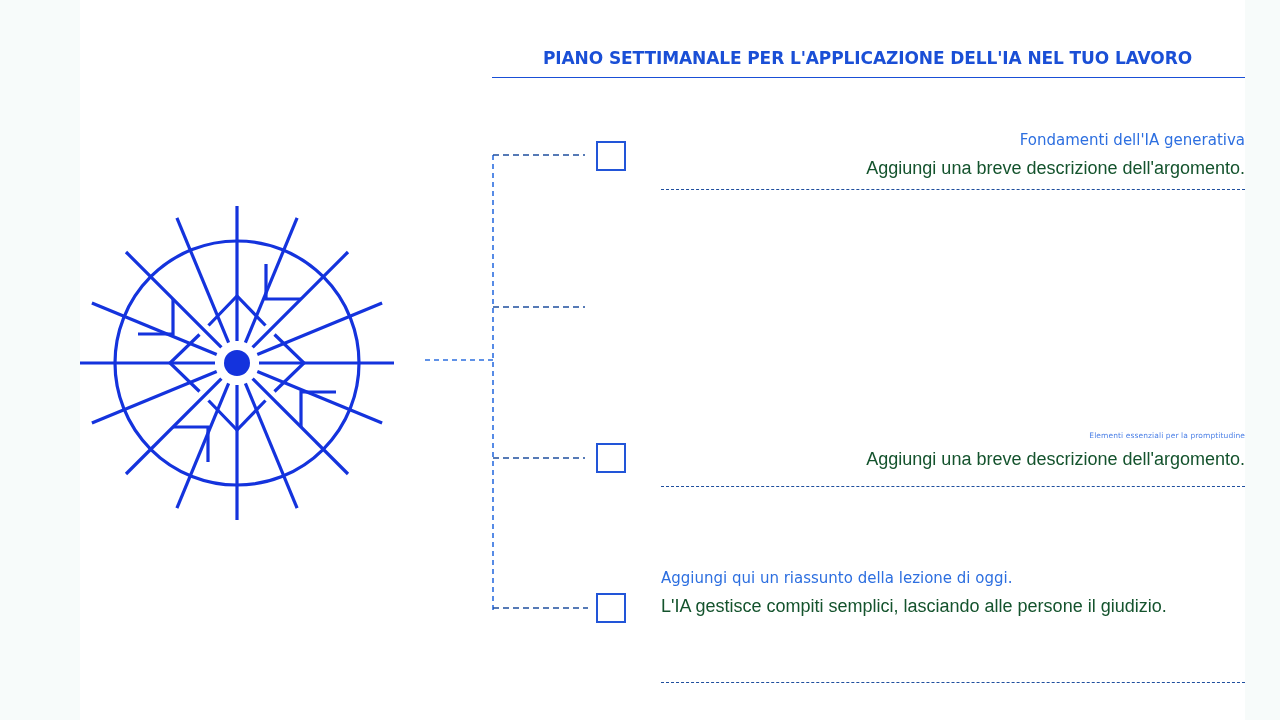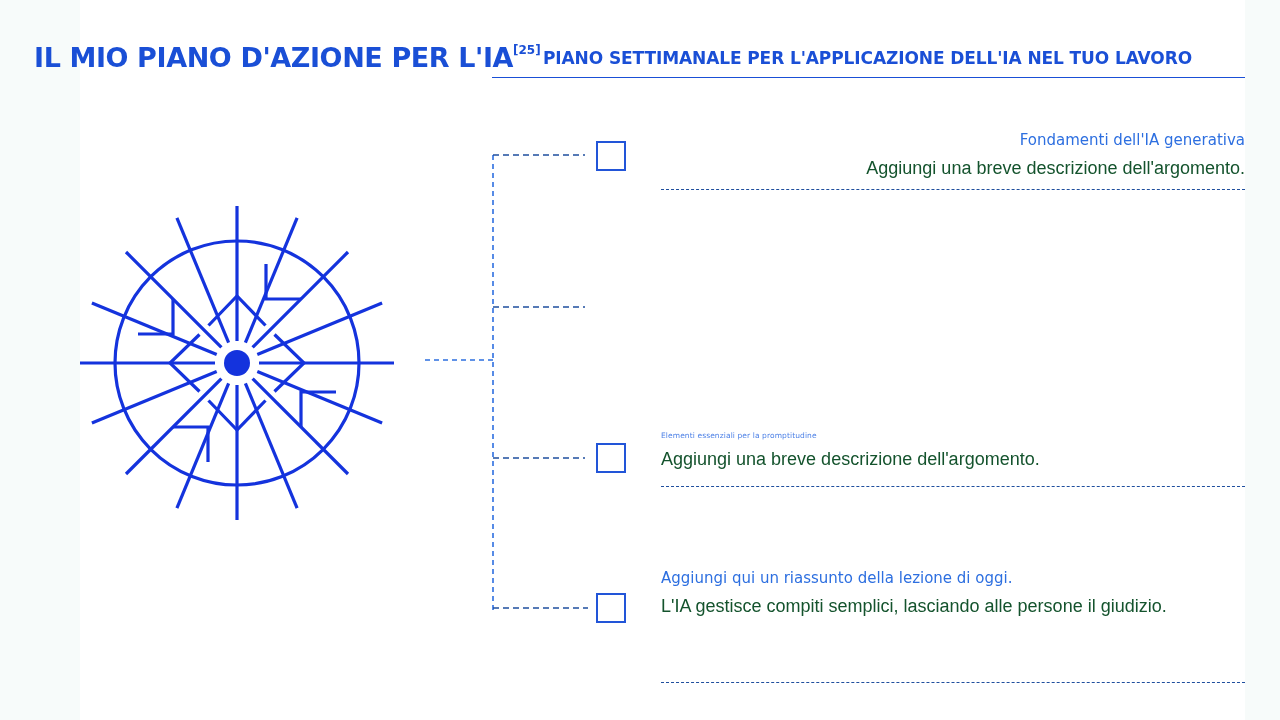--- a/index.html
+++ b/index.html
@@ -156,42 +156,39 @@
   #row-1 { top: 128px; }
   #row-1 .checkbox { top: 13px; }
   #row-1 .row-text { top: 4px; text-align: right; }
   #row-1 .row-sep  { top: 61px; }
 
   #row-2 { top: 272px; }
   #row-2 .checkbox { top: 19px; }
   #row-2 .row-text { top: 7px; }
   #row-2 .row-sep  { top: 62px; }
 
-  #row-3 { top: 424px; }
+  #row-3 { top: 424px; text-align: right; }
   #row-3 .checkbox { top: 19px; }
   #row-3 .row-text { top: 8px; }
   #row-3 .row-sep  { top: 62px; }
 
   #row-4 { top: 566px; }
   #row-4 .checkbox { top: 27px; }
   #row-4 .row-text { top: 4px; }
   #row-4 .row-sep  { top: 116px; }
 
   .row-title-gap { height: 10px; }
 </style>
 </head>
 <body>
 
 <div class="bg-band left"></div>
 <div class="bg-band right"></div>
 
 <div class="header">
-  <div class="title-main">
-    <span>IL MIO PIANO D'AZIONE PER L'IA</span><span class="title-sup">[25]</span>
-  </div>
   <div class="title-right">PIANO SETTIMANALE PER L'APPLICAZIONE DELL'IA NEL TUO LAVORO</div>
   <div class="title-rule"></div>
 </div>
 
 <div class="wheel">
   <svg width="320" height="320" viewBox="0 0 320 320" xmlns="http://www.w3.org/2000/svg">
     <g fill="none" stroke="#1433dd" stroke-width="3.2" stroke-linecap="butt">
 
       <circle cx="160" cy="160" r="122"></circle>
 

